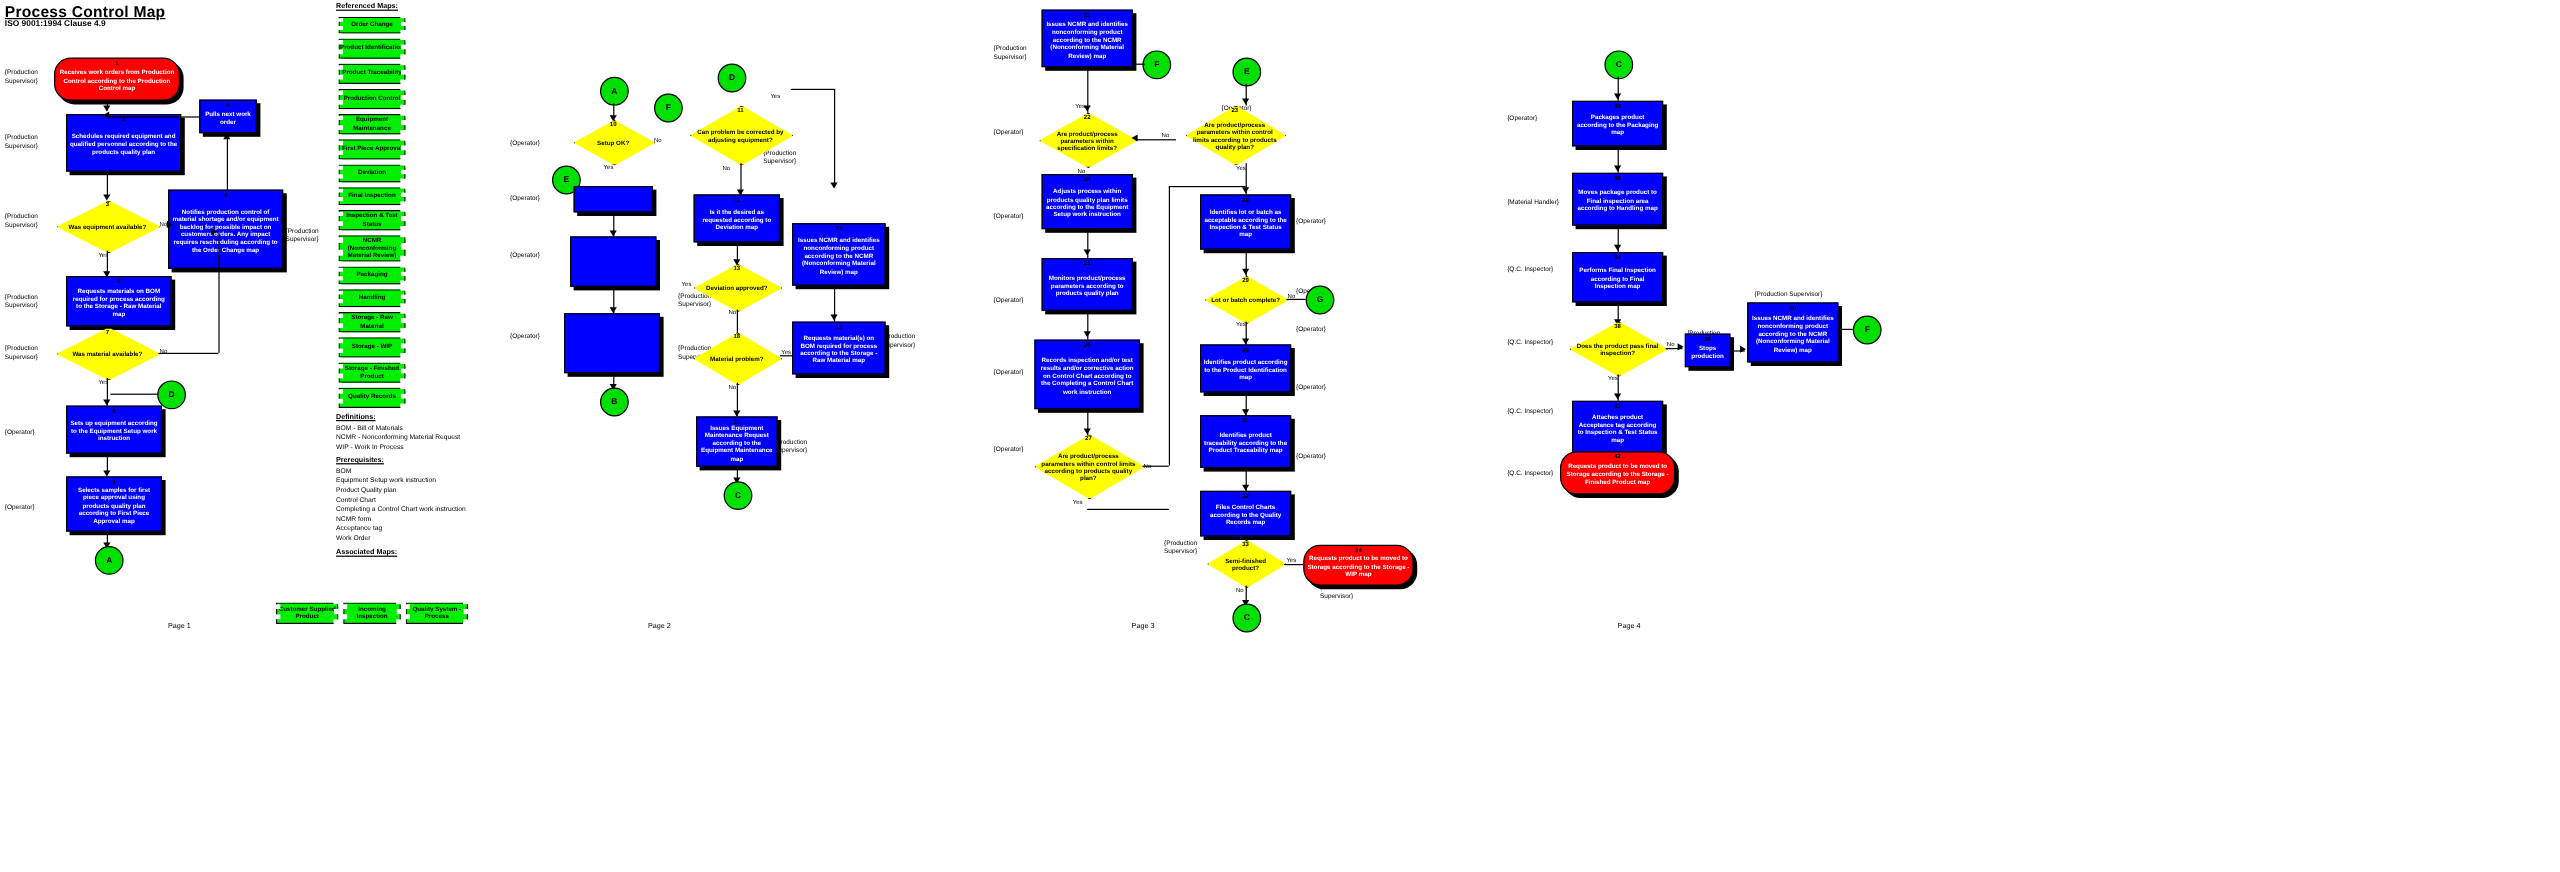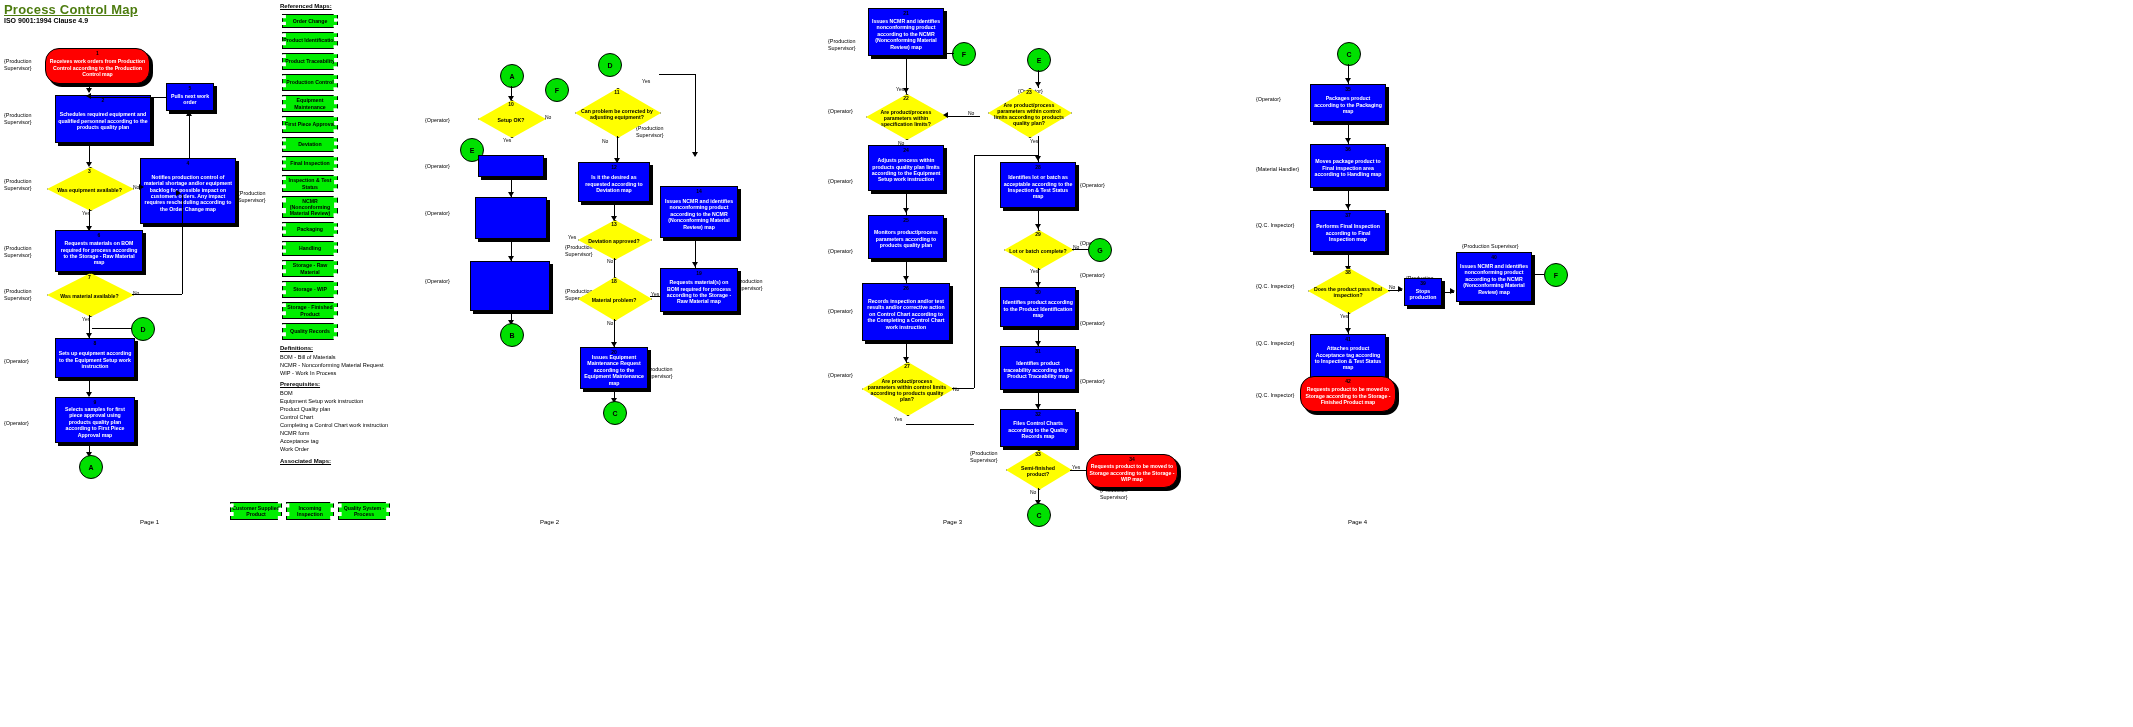--- a/index.html
+++ b/index.html
@@ -3,21 +3,21 @@
 <meta charset="utf-8">
 <style>
   html,body{margin:0;padding:0;background:#ffffff;}
   body{width:2133px;height:727px;position:relative;
        font-family:"Liberation Sans","DejaVu Sans",sans-serif;
        overflow:hidden;}
   .canvas{position:absolute;left:0;top:0;width:2133px;height:727px;}
 
   
   #doc-title{position:absolute;left:4px;top:2px;font-size:13px;font-weight:bold;
-             text-decoration:underline;letter-spacing:.2px;color:#4d7c0f;}
+             text-decoration:underline;letter-spacing:.2px;color:#000000;}
   #doc-sub{position:absolute;left:4px;top:17px;font-size:7px;font-weight:bold;color:#000;}
 
   .page-label{position:absolute;font-size:6px;color:#000;font-weight:normal;}
 
   
   .node{position:absolute;box-sizing:border-box;color:#ffffff;
         font-size:5.2px;line-height:6.4px;font-weight:bold;text-align:center;
         display:flex;align-items:center;justify-content:center;
         padding:5px 2px 1px 2px;}
   .proc{background:#0000ff;border:1px solid #000;

